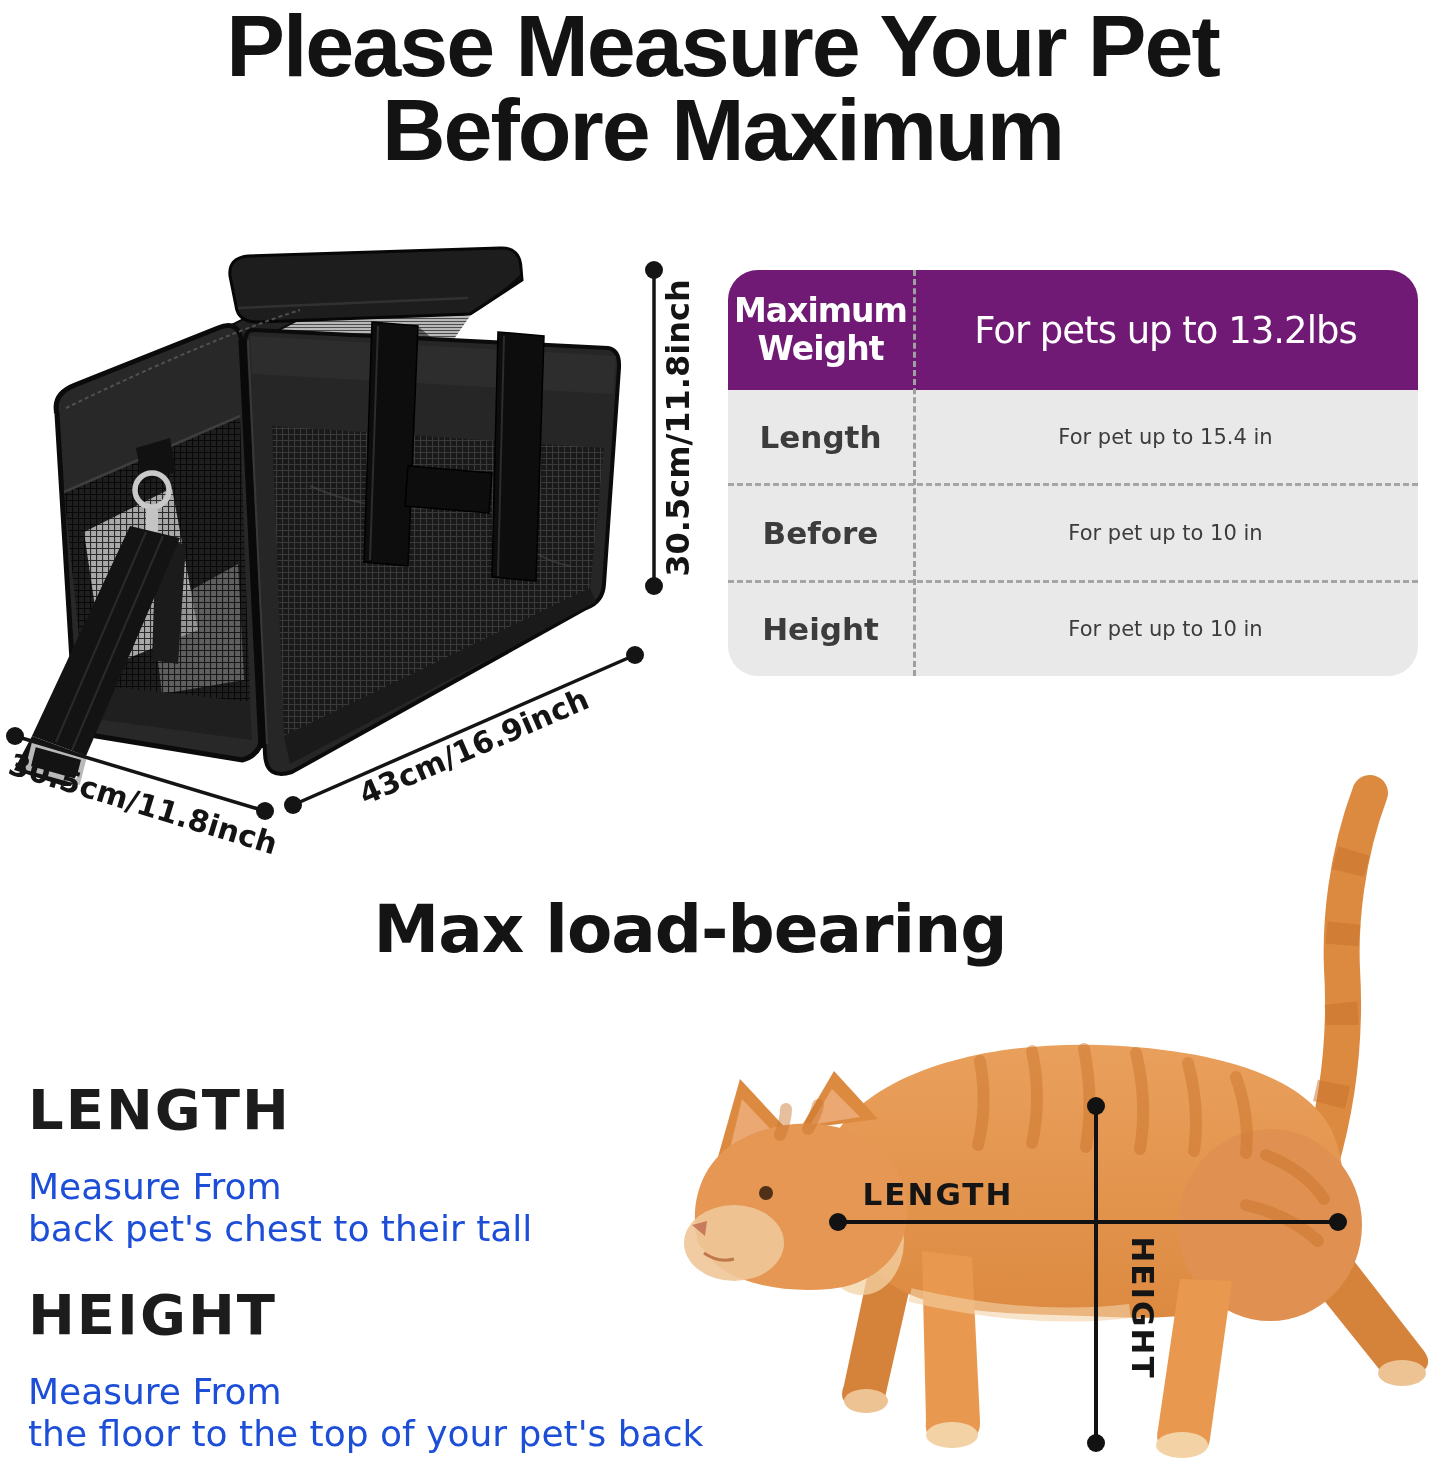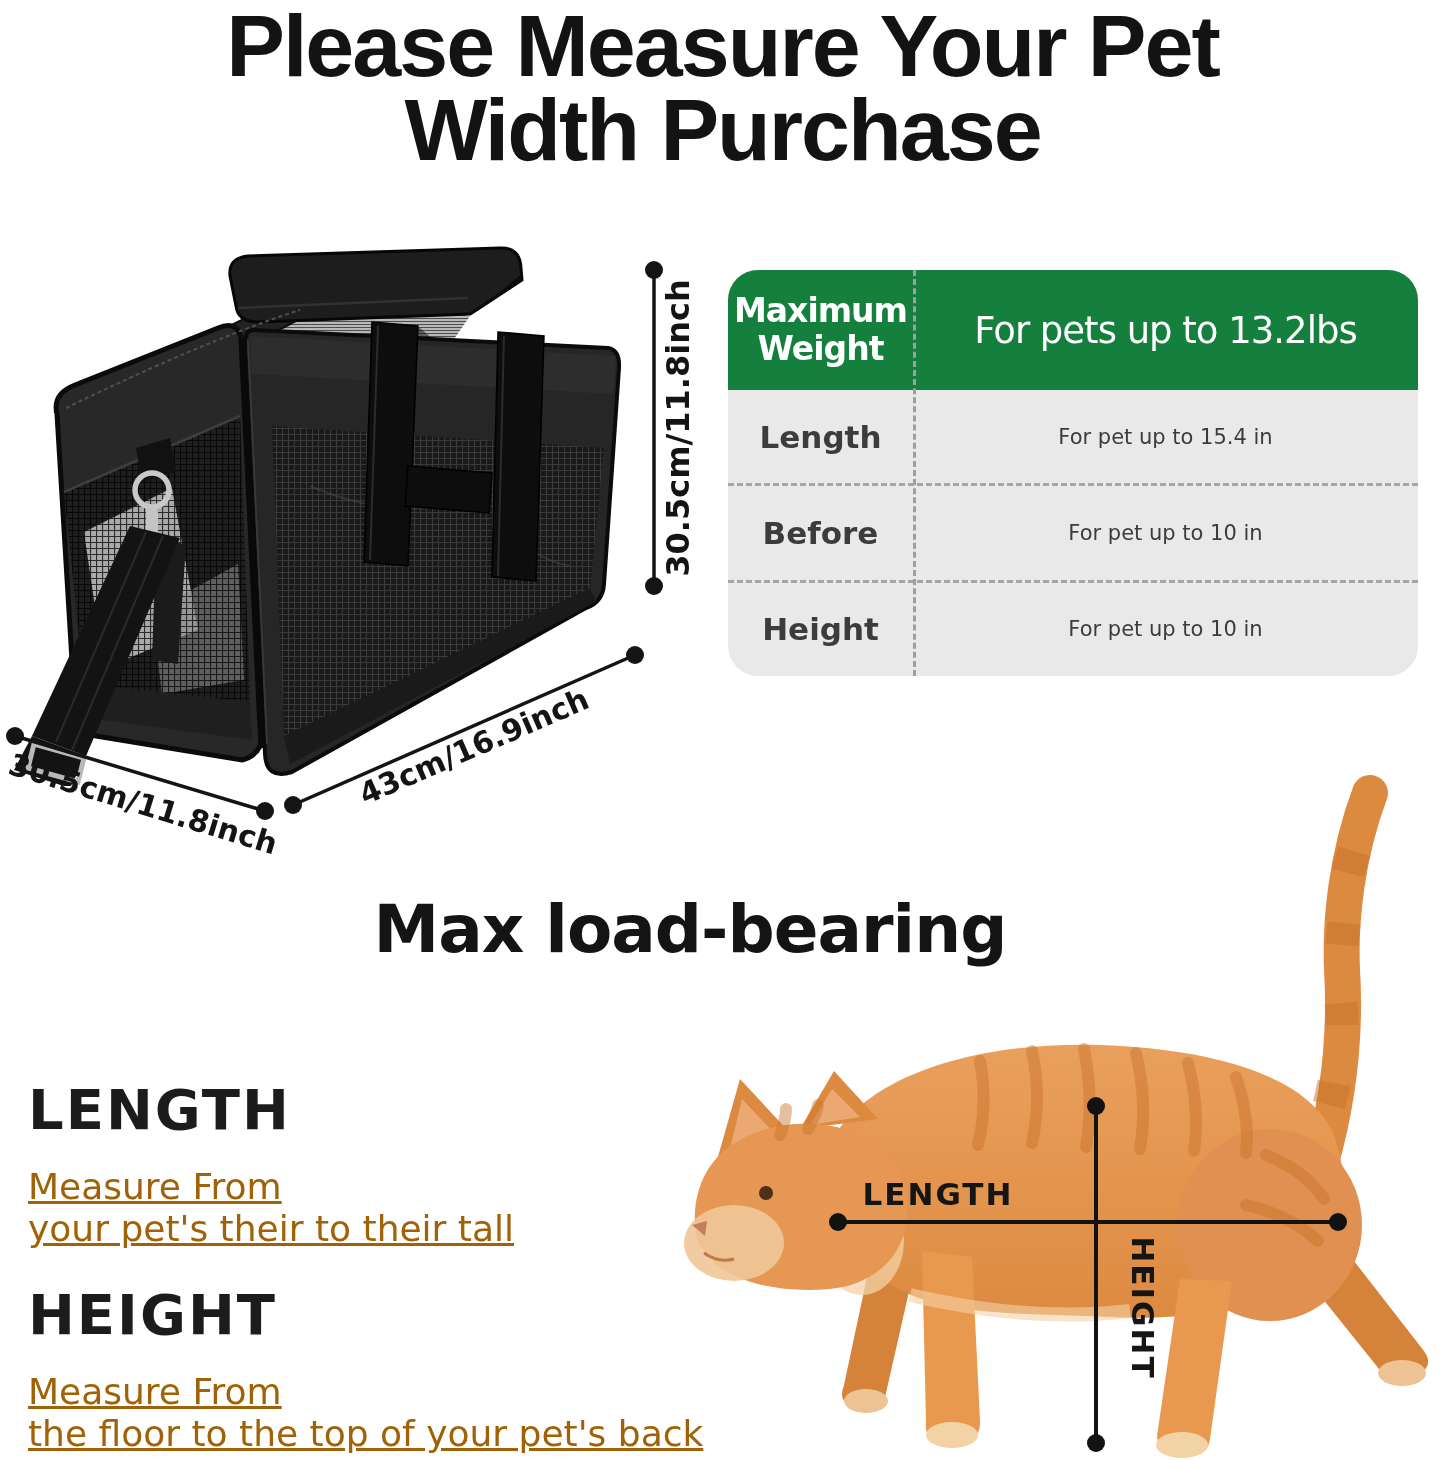--- a/index.html
+++ b/index.html
@@ -7,56 +7,56 @@
   #canvas{position:relative;width:1445px;height:1460px;background:#fff;overflow:hidden;margin-top:8px;}
 
   
   .title{position:absolute;left:0;top:-4px;width:1445px;text-align:center;
          font-family:"Liberation Sans",sans-serif;font-weight:bold;
          font-size:88px;line-height:84px;letter-spacing:-2px;color:#131313;}
 
   
   .spec-table{position:absolute;left:728px;top:262px;width:690px;height:406px;
               border-radius:30px;overflow:hidden;background:#e9e9e9;}
-  .spec-header{display:flex;height:120px;background:#15803d;color:#fff;align-items:center;}
+  .spec-header{display:flex;height:120px;background:#701a75;color:#fff;align-items:center;}
   .spec-header-col1{width:185px;text-align:center;font-weight:bold;font-size:33px;
                     line-height:38px;white-space:pre-line;letter-spacing:-1px;}
   .spec-header-col2{flex:1;text-align:center;font-weight:normal;font-size:37px;letter-spacing:-1px;}
   .spec-body{display:flex;flex-direction:column;height:286px;}
   .spec-row{flex:1;display:flex;align-items:center;}
   .spec-row + .spec-row{border-top:3px dashed #a5a5a5;}
   .spec-label{width:185px;text-align:center;font-size:31px;font-weight:600;color:#3c3c3c;}
   .spec-value{flex:1;text-align:center;font-size:21px;font-weight:500;color:#3c3c3c;}
   .spec-vline{position:absolute;left:185px;top:0;bottom:0;border-left:3px dashed #9f9f9f;}
 
   
   .capacity{position:absolute;left:240px;top:884px;width:900px;text-align:center;
             font-weight:bold;font-size:66px;line-height:76px;letter-spacing:-1px;color:#141414;}
 
   
   .guide{position:absolute;left:28px;}
   .guide-heading{font-weight:bold;font-size:56px;letter-spacing:2px;line-height:60px;color:#1c1c1c;}
-  .guide-text{margin-top:26px;font-size:36px;line-height:42px;color:#a16207;text-decoration:underline;}
+  .guide-text{margin-top:26px;font-size:36px;line-height:42px;color:#1d4ed8;}
   .length-guide{top:1072px;}
   .height-guide{top:1277px;}
 
   
   .carrier{position:absolute;left:0px;top:228px;width:650px;height:550px;}
   .dims{position:absolute;left:0;top:0;width:1445px;height:1460px;pointer-events:none;}
   .cat{position:absolute;left:680px;top:765px;width:765px;height:695px;}
   svg text{font-family:"DejaVu Sans",sans-serif;}
 </style>
 </head>
 <body>
 
 <div id="canvas">
 
   <div class="title">
     <div>Please Measure Your Pet</div>
-    <div>Width Purchase</div>
+    <div>Before Maximum</div>
   </div>
 
   <svg class="carrier" viewBox="0 0 650 550" aria-hidden="true">
     <defs>
       <pattern id="pStripes" width="8" height="6" patternUnits="userSpaceOnUse">
         <rect width="8" height="6" fill="#dcdcdc"></rect>
         <path d="M0 1.5H8M0 4.5H8" stroke="#4d4d4d" stroke-width="1.4"></path>
       </pattern>
       <pattern id="pMesh" width="6" height="6" patternUnits="userSpaceOnUse">
         <path d="M0 .5H6M.5 0V6" stroke="#000" stroke-width="1.2" opacity=".75"></path>
@@ -168,21 +168,21 @@
   </div>
 
   <div class="capacity">
     <div>Max load-bearing</div>
   </div>
 
   <div class="guide length-guide">
     <div class="guide-heading">LENGTH</div>
     <div class="guide-text">
       <div>Measure From</div>
-      <div>your pet's their to their tall</div>
+      <div>back pet's chest to their tall</div>
     </div>
   </div>
 
   <div class="guide height-guide">
     <div class="guide-heading">HEIGHT</div>
     <div class="guide-text">
       <div>Measure From</div>
       <div>the floor to the top of your pet's back</div>
     </div>
   </div>

